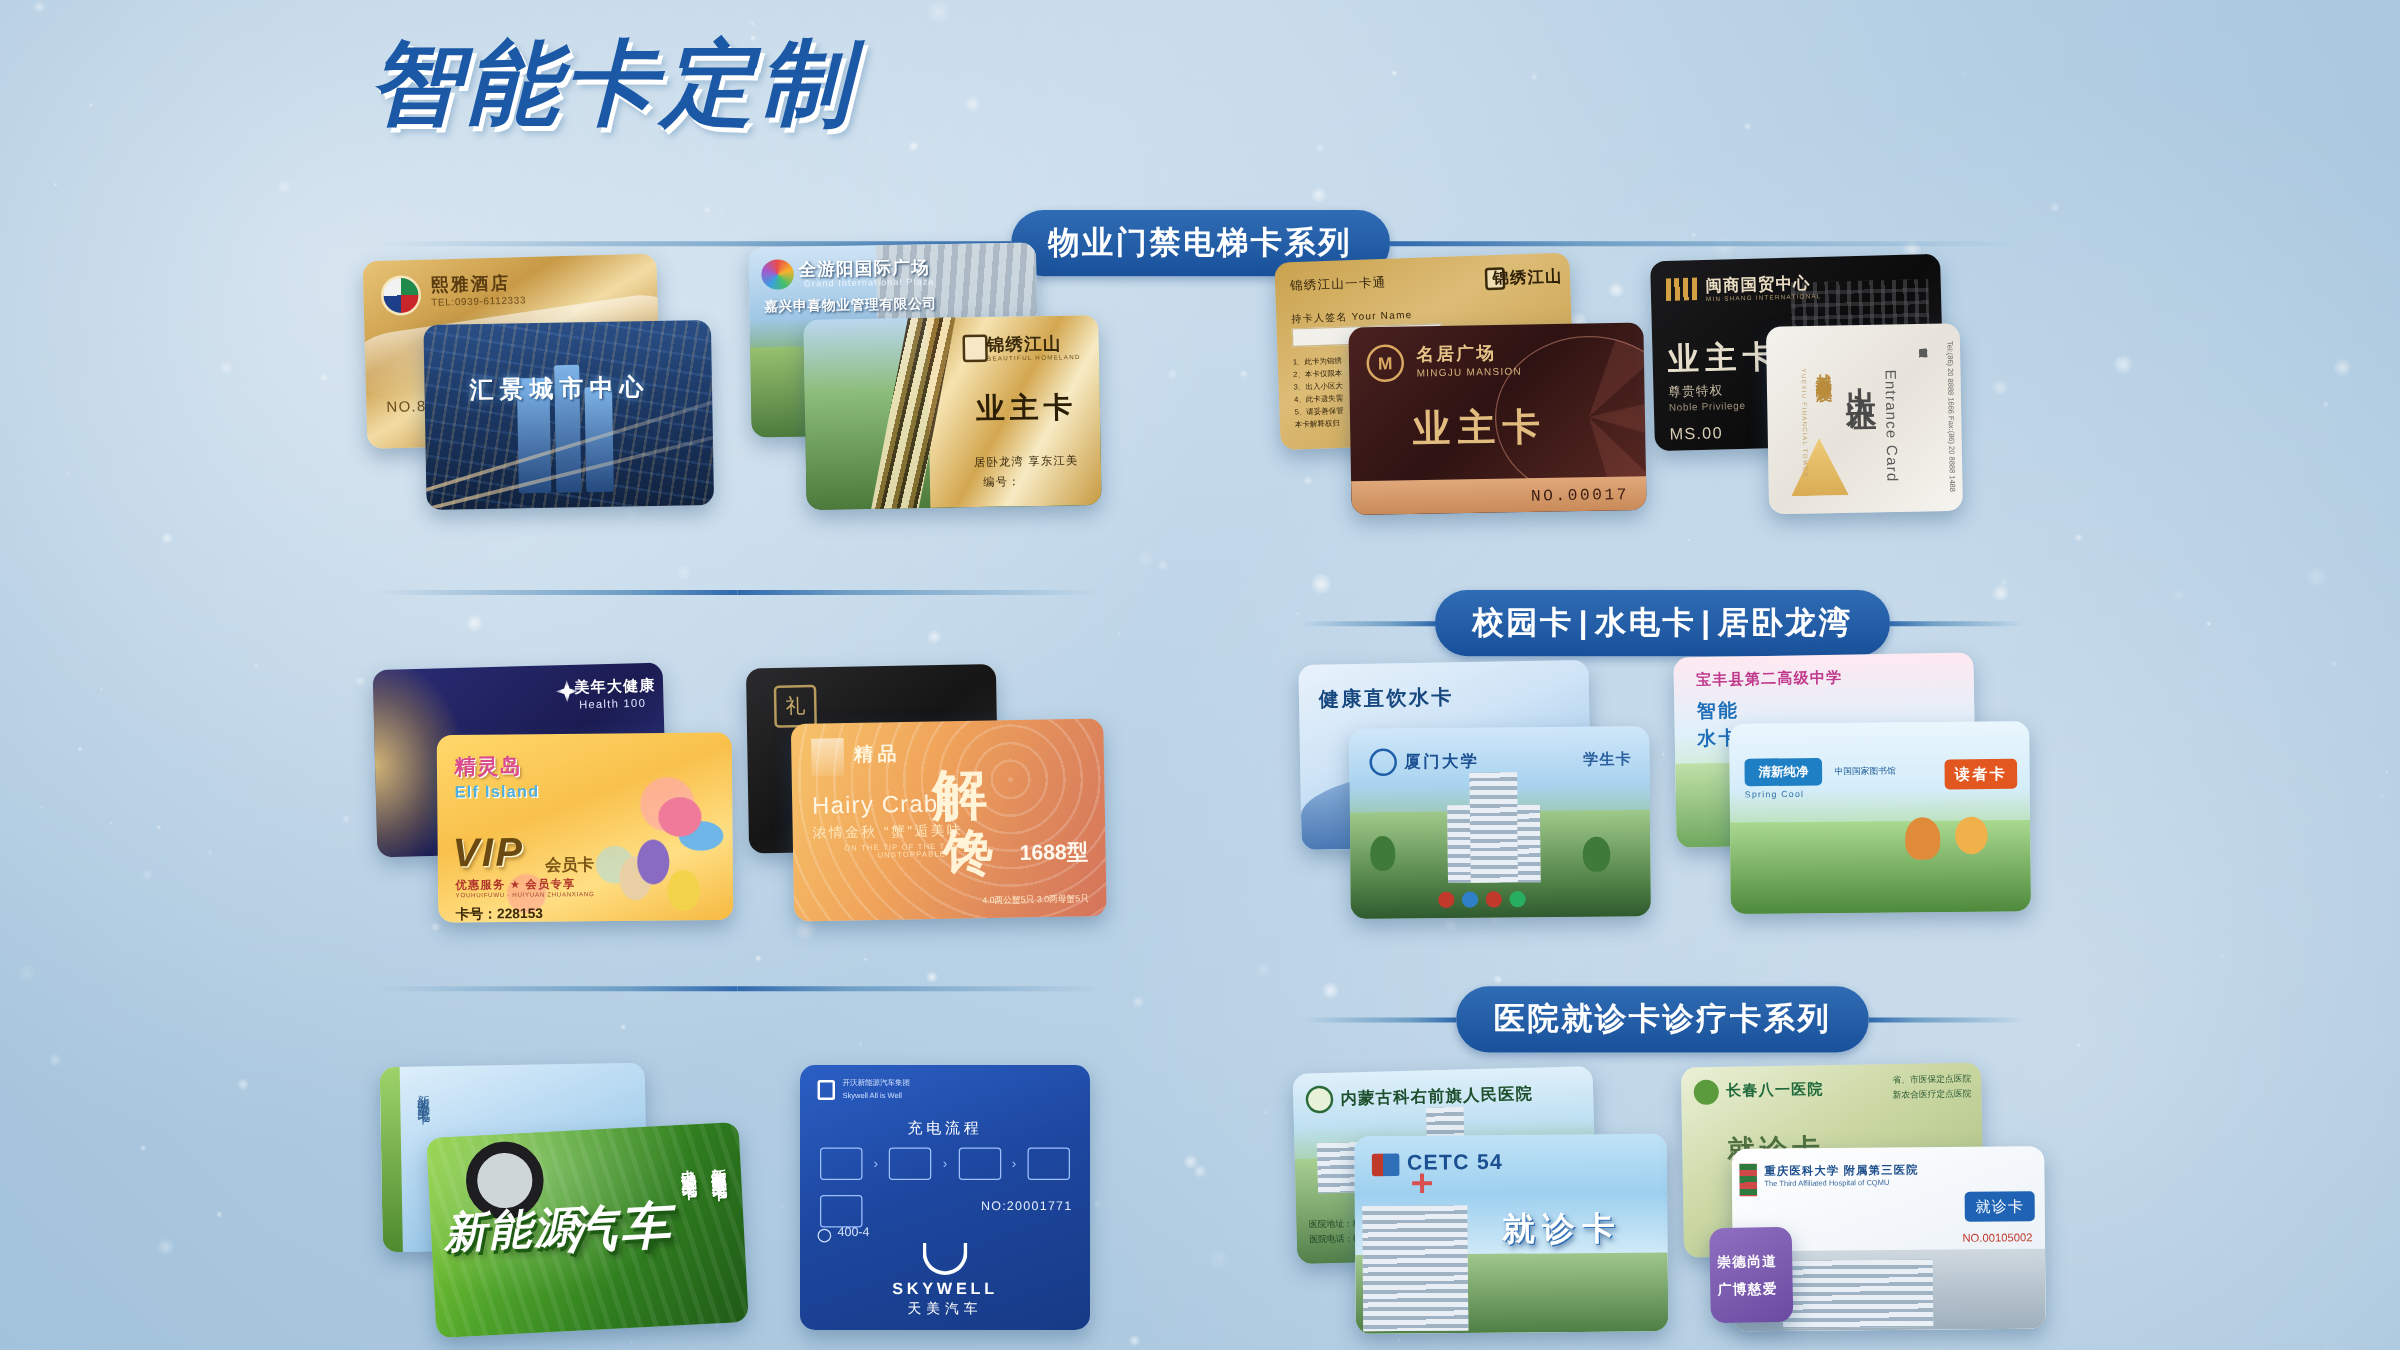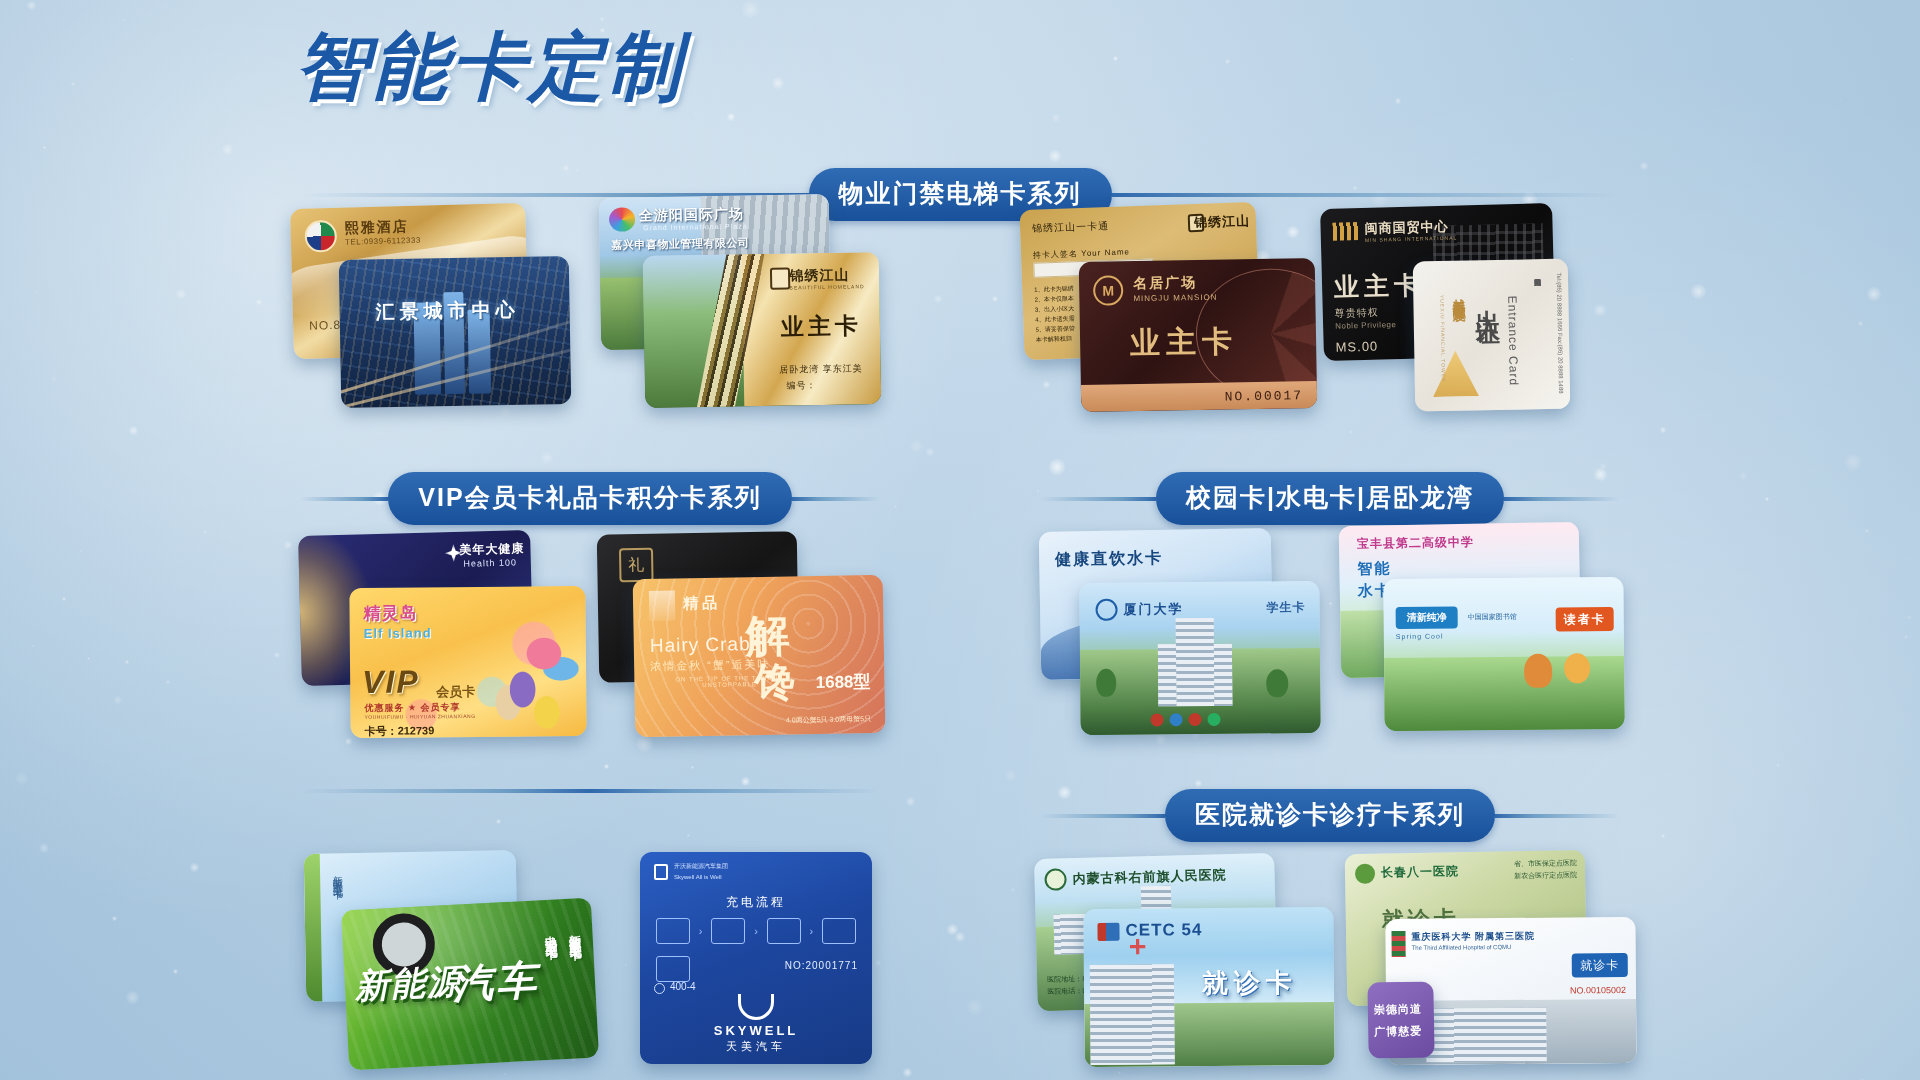--- a/index.html
+++ b/index.html
@@ -27,21 +27,21 @@
   .page-title{
     position:absolute; left:295px; top:18px;
     font-size:74px; font-weight:bold; font-style:italic;
     letter-spacing:4px;
     color:#1b58a6;
     text-shadow: 3px 4px 0 #ffffff, 5px 6px 5px rgba(120,160,195,.55);
     font-family:"Liberation Sans","DejaVu Sans",sans-serif;
   }
 
   
-  .sec-head{ position:absolute; display:flex; align-items:center; }
+  .sec-head{ position:absolute; display:flex; align-items:center;font-family:Liberation Mono, monospace; }
   .sec-head .rule{ height:4px; flex:1 1 auto; }
   .sec-head .rule.l{ background:linear-gradient(90deg,rgba(116,160,196,0) 0%,#6e9ec5 70%,#2f68ad 100%); }
   .sec-head .rule.r{ background:linear-gradient(270deg,rgba(116,160,196,0) 0%,#6e9ec5 70%,#2f68ad 100%); }
   .pill{
     background:linear-gradient(180deg,#2f6cb4 0%,#19519b 100%);
     color:#fff; font-size:25px; font-weight:bold; letter-spacing:2px;
     padding:9px 30px 11px; border-radius:26px; white-space:nowrap;
     box-shadow:0 3px 7px rgba(25,70,130,.35);
   }
 
@@ -285,21 +285,20 @@
 <div class="page-title">智能卡定制</div>
 
 <div class="sec-head" style="left:300px; top:168px; width:1320px;">
   <div class="rule l"></div>
   <div class="pill">物业门禁电梯卡系列</div>
   <div class="rule r"></div>
 </div>
 
 <div class="sec-head" style="left:300px; top:472px; width:580px;">
   <div class="rule l"></div>
-  <div class="pill">VIP会员卡礼品卡积分卡系列</div>
   <div class="rule r"></div>
 </div>
 
 <div class="sec-head" style="left:1040px; top:472px; width:580px;">
   <div class="rule l"></div>
   <div class="pill">校园卡|水电卡|居卧龙湾</div>
   <div class="rule r"></div>
 </div>
 
 <div class="sec-head" style="left:300px; top:789px; width:580px;">
@@ -442,21 +441,21 @@
                     radial-gradient(ellipse at 40% 78%,#e9cfa4 0 12%,transparent 13%);"></div>
     <div class="ct" style="left:14px;top:14px;font-size:17px;font-weight:bold;color:#d94b8c;letter-spacing:1px;
          text-shadow:1px 1px 0 #fff,2px 2px 2px rgba(120,60,20,.5);">精灵岛</div>
     <div class="ct" style="left:14px;top:38px;font-size:13px;font-weight:bold;color:#4fb0e0;letter-spacing:1px;
          text-shadow:1px 1px 0 #fff;">Elf Island</div>
     <div class="ct" style="left:12px;top:76px;font-size:32px;font-weight:bold;color:#6a4a12;letter-spacing:2px;
          text-shadow:1px 1px 0 #fff6cf,2px 3px 3px rgba(120,80,20,.5);font-style:italic;">VIP</div>
     <div class="ct" style="left:86px;top:96px;font-size:13px;font-weight:bold;color:#7a5515;">会员卡</div>
     <div class="ct" style="left:14px;top:114px;font-size:9px;font-weight:bold;color:#b0352b;letter-spacing:1px;">优惠服务 ★ 会员专享</div>
     <div class="ct" style="left:14px;top:126px;font-size:5px;color:#a04a32;letter-spacing:.5px;">YOUHUIFUWU · HUIYUAN ZHUANXIANG</div>
-    <div class="ct" style="left:14px;top:136px;font-size:11px;font-weight:bold;color:#3c2a08;">卡号：212739</div>
+    <div class="ct" style="left:14px;top:136px;font-size:11px;font-weight:bold;color:#3c2a08;">卡号：228153</div>
   </div>
 </div>
 
 <div class="grp" style="left:598px; top:525px; width:330px; height:215px;">
   <div class="card blackgift" style="left:0; top:8px; width:200px; height:148px; transform:rotate(-1deg);">
     <div style="position:absolute;left:22px;top:14px;width:34px;height:34px;border:2px solid #b79a5e;border-radius:4px;
          display:flex;align-items:center;justify-content:center;color:#c9ab6c;font-size:16px;">礼</div>
   </div>
 
   <div class="card crab" style="left:36px; top:52px; width:250px; height:158px; transform:rotate(-1deg);">

